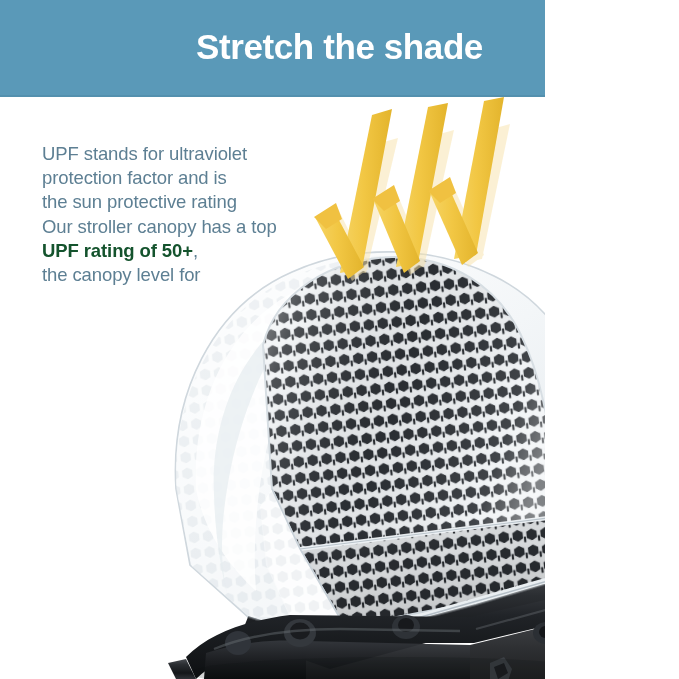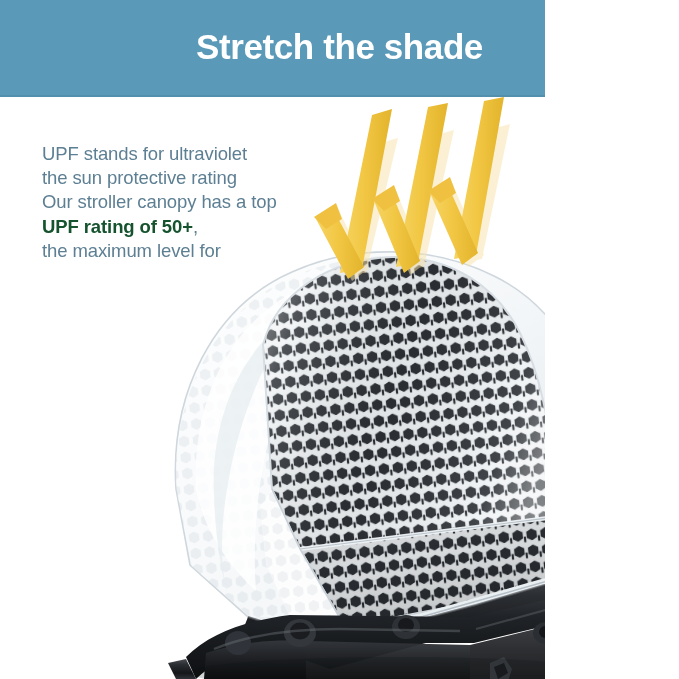--- a/index.html
+++ b/index.html
@@ -286,19 +286,20 @@
         </g>
         <path d="M484 4 L 504 0 L 476 158 L 454 162 Z" fill="url(#rayGrad)"></path>
         <path d="M430 96 L 446 84 L 478 156 L 462 168 Z" fill="url(#rayGrad)"></path>
         <path d="M428 94 L 450 80 L 456 96 L 440 106 Z" fill="#f0c141"></path>
       </g>
     </svg>
   </div>
 
   <div class="copy-block">
     <span class="copy-line">UPF stands for ultraviolet</span>
+    <span class="copy-line">protection factor and is</span>
     <span class="copy-line">the sun protective rating</span>
     <span class="copy-line">Our stroller canopy has a top</span>
     <span class="copy-line"><b class="copy-strong">UPF rating of 50+</b><span>,</span></span>
-    <span class="copy-line">the maximum level for</span>
+    <span class="copy-line">the canopy level for</span>
   </div>
 
 </div>
 
 </body></html>

